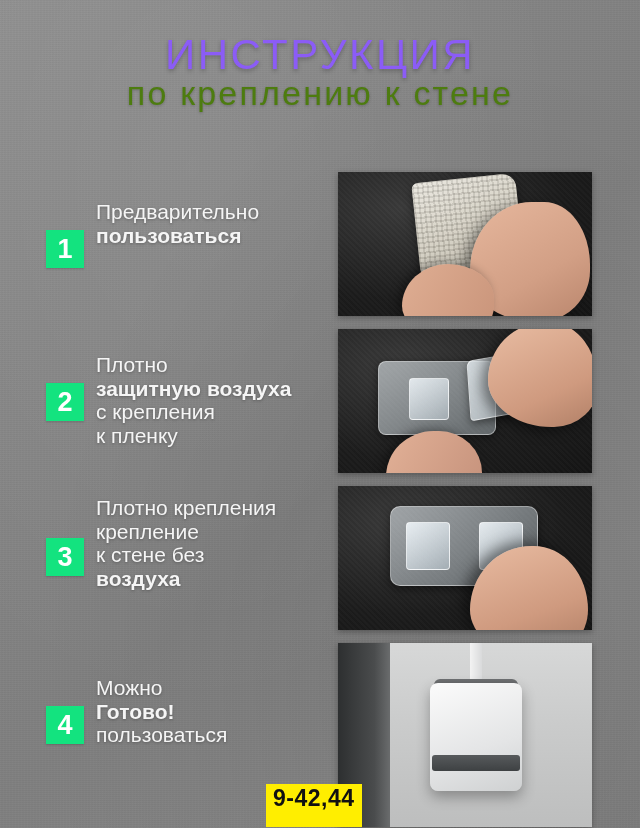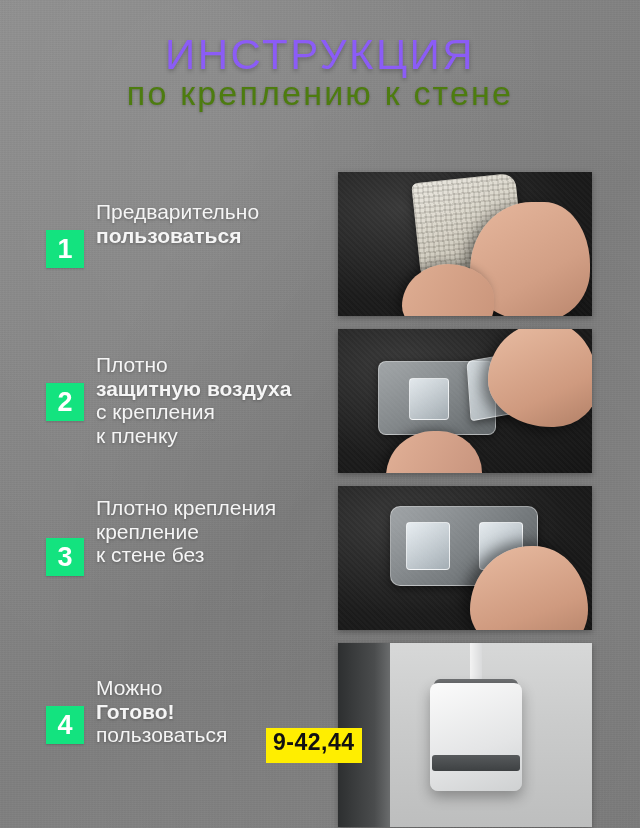--- a/index.html
+++ b/index.html
@@ -255,27 +255,27 @@
     left: 132px; top: -4px;
     width: 12px; height: 50px;
     background: linear-gradient(90deg, #f3f3f3, #d9dadb);
     border-radius: 4px;
   }
 
   
   .price-tag {
     position: absolute;
     left: 266px;
-    top: 728px;
+    top: 784px;
     background: #ffee00;
     color: #111111;
     font-size: 23px;
     font-weight: 700;
     letter-spacing: 0.5px;
-    padding: 2px 7px 7px 7px;
+    padding: 2px 7px 15px 7px;
     line-height: 1.12;
   }
 </style>
 </head>
 <body>
 
 <div class="page">
 
   <div class="header">
     <div class="title">ИНСТРУКЦИЯ</div>
@@ -301,20 +301,21 @@
         <span class="ln">к пленку</span>
       </div>
     </div>
 
     <div class="step step-3">
       <div class="badge badge-3">3</div>
       <div class="step-text">
         <span class="ln">Плотно крепления</span>
         <span class="ln">крепление</span>
         <span class="ln">к стене без</span>
+        <span class="ln b">воздуха</span>
       </div>
     </div>
 
     <div class="step step-4">
       <div class="badge badge-4">4</div>
       <div class="step-text">
         <span class="ln">Можно</span>
         <span class="ln b">Готово!</span>
         <span class="ln">пользоваться</span>
       </div>

